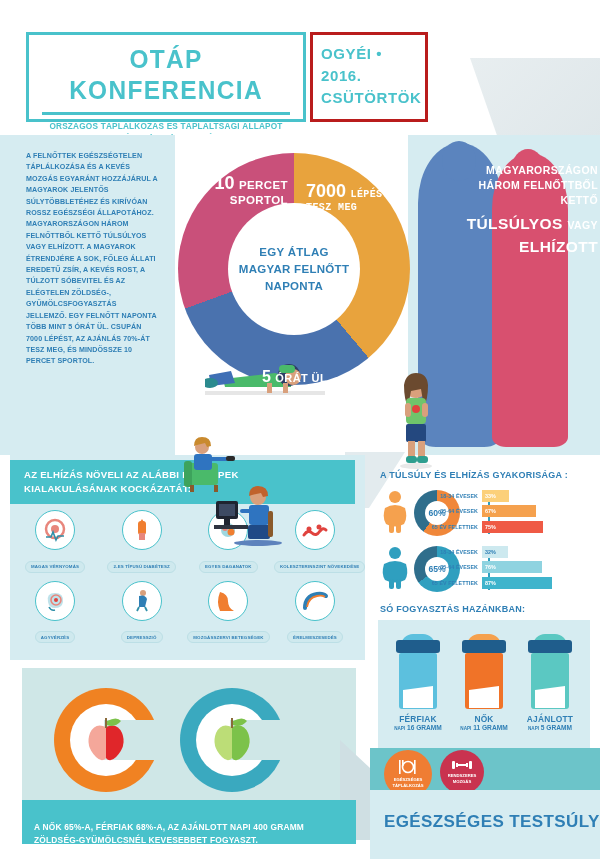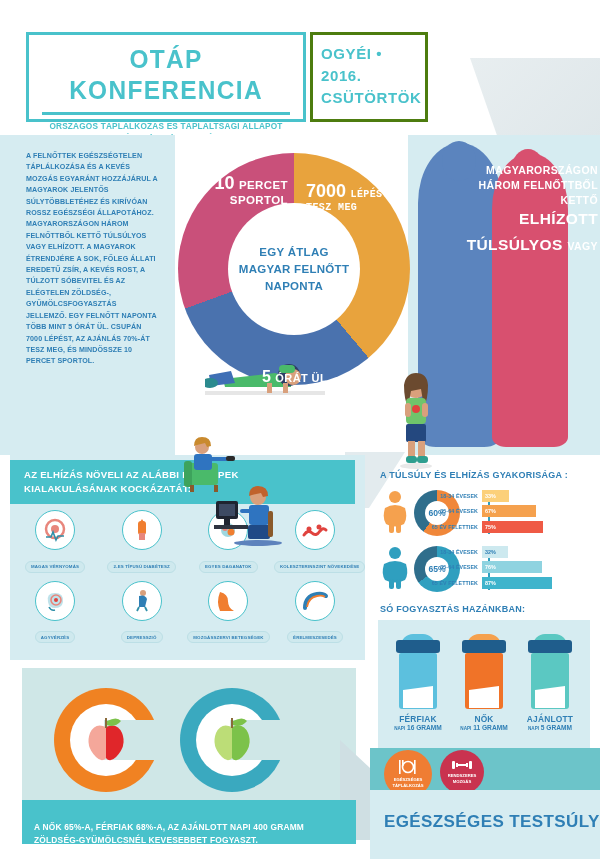--- a/index.html
+++ b/index.html
@@ -29,21 +29,21 @@
     transform: scaleX(0.94); transform-origin: center;
   }
   .title-rule { width:248px; height:3px; background:#49c2cb; margin:6px auto 0; }
   .title-sub {
     font-size:8.6px; color:#49c2cb; text-align:center; letter-spacing:0.2px;
     line-height:12px; padding:5px 12px 0; font-weight:bold;
     transform: scaleX(0.96); transform-origin:center;
   }
   .date-box {
     position:absolute; left:310px; top:32px; width:118px; height:90px;
-    border:3px solid #4d7c0f; background:#fff; padding:8px 0 0 8px;
+    border:3px solid #b91c1c; background:#fff; padding:8px 0 0 8px;
   }
   .date-line { font-size:15px; font-weight:bold; color:#49c2cb; letter-spacing:0.6px; line-height:22px; }
 
   
   .hero { position:absolute; left:0; top:135px; width:600px; height:320px; background:#fff; }
   .hero-bg-left { position:absolute; left:0; top:0; width:175px; height:320px; background:#d6ecf1; }
   .hero-bg-right { position:absolute; left:408px; top:0; width:192px; height:320px; background:#d6ecf1; }
 
   .intro-text {
     position:absolute; left:26px; top:16px; width:132px;
@@ -219,25 +219,25 @@
     <div class="sil sil-male"></div>
     <div class="sil-male-head"></div>
     <div class="sil-f-hair"></div>
     <div class="sil sil-female"></div>
     <div class="sil-female-head"></div>
 
     <div class="hero-right-text">
       <div class="hrt-1">MAGYARORSZÁGON</div>
       <div class="hrt-1">HÁROM FELNŐTTBŐL</div>
       <div class="hrt-1">KETTŐ</div>
-      <div class="hrt-2" style="margin-top:0">ELHÍZOTT</div>
       <div class="hrt-2">
         <span>TÚLSÚLYOS</span>
         <span class="small">VAGY</span>
       </div>
+      <div class="hrt-2" style="margin-top:0">ELHÍZOTT</div>
     </div>
 
     <div class="donut-wrap">
       <div class="donut"></div>
       <div class="donut-hole">
         <div class="dh-line">EGY ÁTLAG</div>
         <div class="dh-line">MAGYAR FELNŐTT</div>
         <div class="dh-line">NAPONTA</div>
       </div>
     </div>

